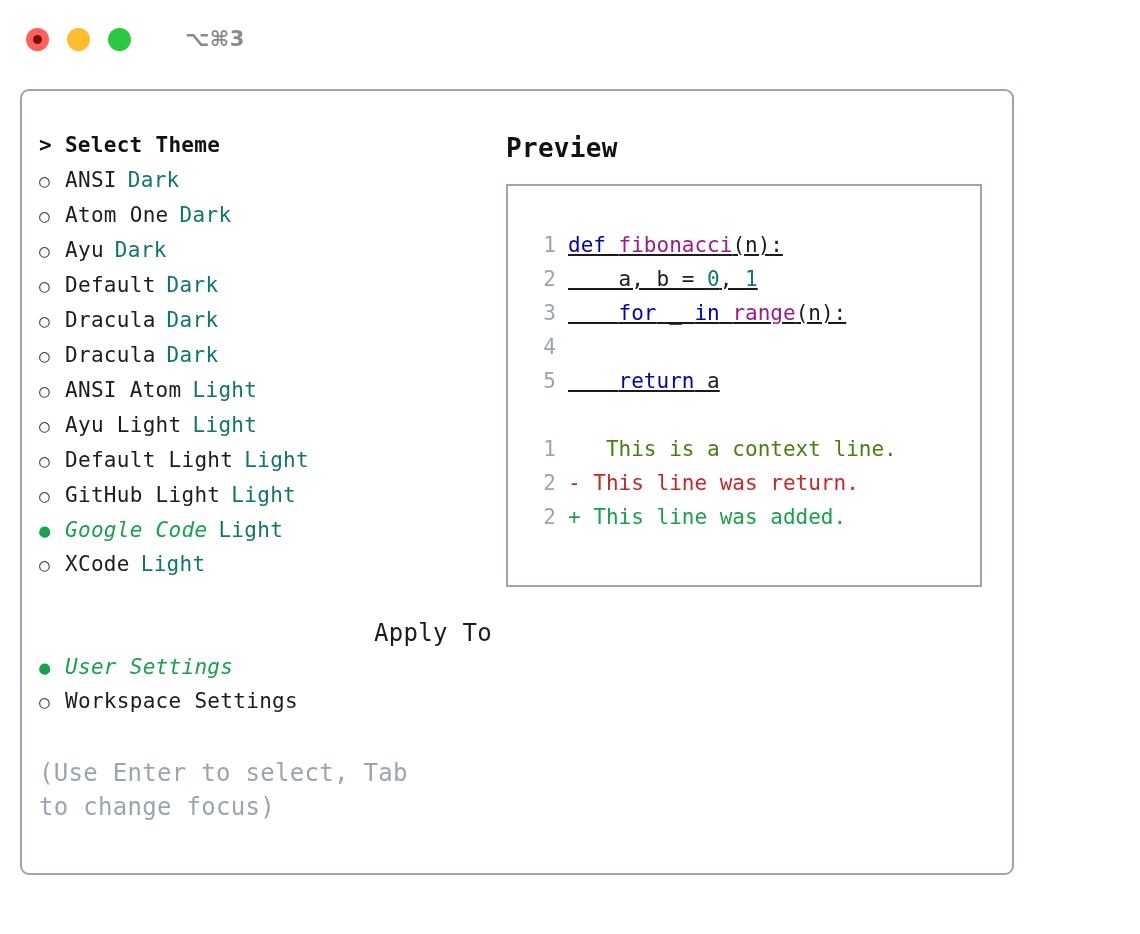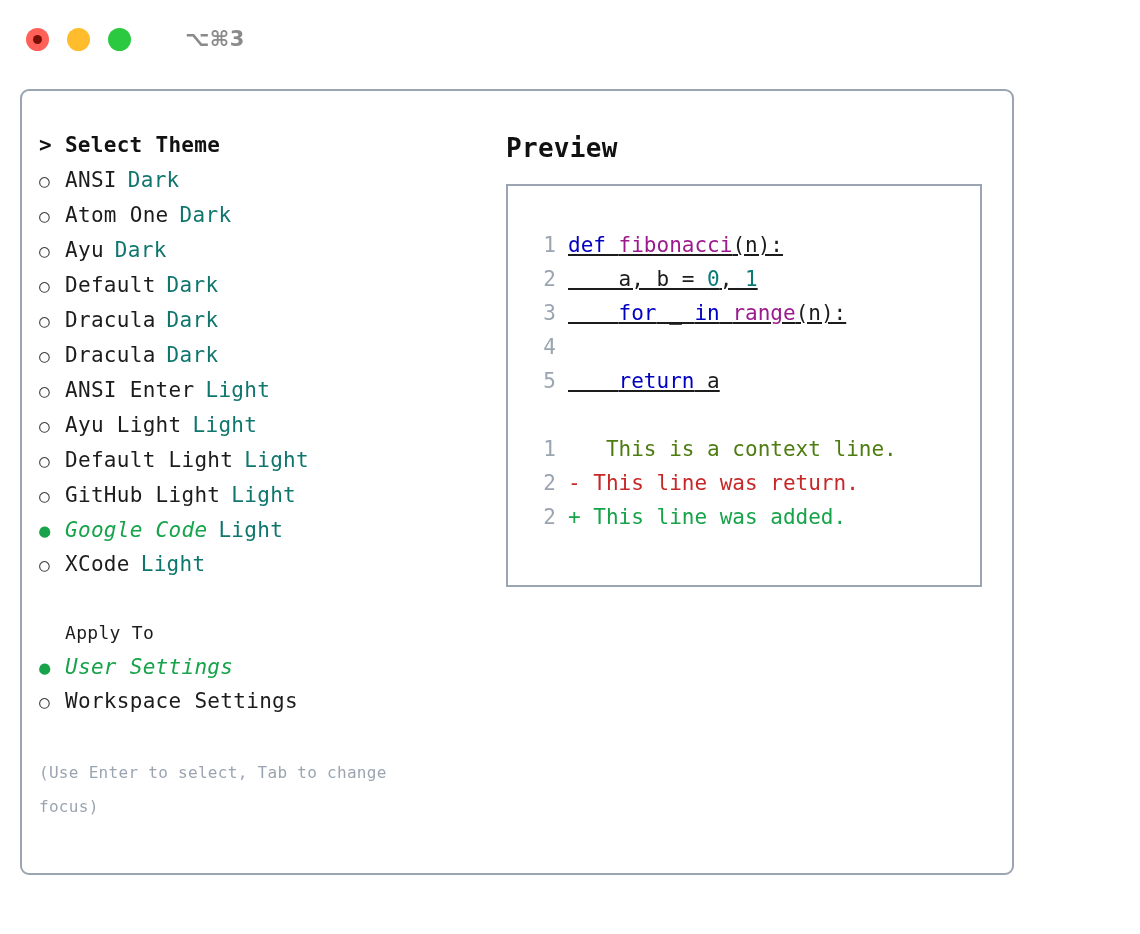--- a/index.html
+++ b/index.html
@@ -115,31 +115,32 @@
   .opt-row.selected .opt-label { color: #16a34a; font-style: italic; }
 
   .opt-tag {
     color: #0f766e;
     margin-left: 11px;
   }
 
   .apply-block { margin-top: 34px; }
 
   .apply-head {
-    font-size: 18px;
+    font-size: 24px;
     color: #1c1c1c;
     padding-left: 26px;
     line-height: 34px;
     letter-spacing: 0.3px;
     white-space: pre;
+    text-align: right;
   }
 
   .hint {
     margin-top: 37px;
-    font-size: 16px;
+    font-size: 24px;
     color: #9aa5b1;
     line-height: 34px;
     width: 412px;
     letter-spacing: 0.3px;
   }
 
   
   .right-col {
     padding-left: 14px;
   }
@@ -212,21 +213,21 @@
 
         <div class="section-head">&gt; Select Theme</div>
 
         <ul class="opt-list" id="theme-list">
             <li class="opt-row"><span class="bullet">○</span><span class="opt-label">ANSI</span><span class="opt-tag">Dark</span></li>
             <li class="opt-row"><span class="bullet">○</span><span class="opt-label">Atom One</span><span class="opt-tag">Dark</span></li>
             <li class="opt-row"><span class="bullet">○</span><span class="opt-label">Ayu</span><span class="opt-tag">Dark</span></li>
             <li class="opt-row"><span class="bullet">○</span><span class="opt-label">Default</span><span class="opt-tag">Dark</span></li>
             <li class="opt-row"><span class="bullet">○</span><span class="opt-label">Dracula</span><span class="opt-tag">Dark</span></li>
             <li class="opt-row"><span class="bullet">○</span><span class="opt-label">Dracula</span><span class="opt-tag">Dark</span></li>
-            <li class="opt-row"><span class="bullet">○</span><span class="opt-label">ANSI Enter</span><span class="opt-tag">Light</span></li>
+            <li class="opt-row"><span class="bullet">○</span><span class="opt-label">ANSI Atom</span><span class="opt-tag">Light</span></li>
             <li class="opt-row"><span class="bullet">○</span><span class="opt-label">Ayu Light</span><span class="opt-tag">Light</span></li>
             <li class="opt-row"><span class="bullet">○</span><span class="opt-label">Default Light</span><span class="opt-tag">Light</span></li>
             <li class="opt-row"><span class="bullet">○</span><span class="opt-label">GitHub Light</span><span class="opt-tag">Light</span></li>
             <li class="opt-row selected"><span class="bullet selected">●</span><span class="opt-label">Google Code</span><span class="opt-tag">Light</span></li>
             <li class="opt-row"><span class="bullet">○</span><span class="opt-label">XCode</span><span class="opt-tag">Light</span></li>
           </ul>
 
         <div class="apply-block">
           <div class="apply-head">Apply To</div>
           <ul class="opt-list" id="apply-list">

